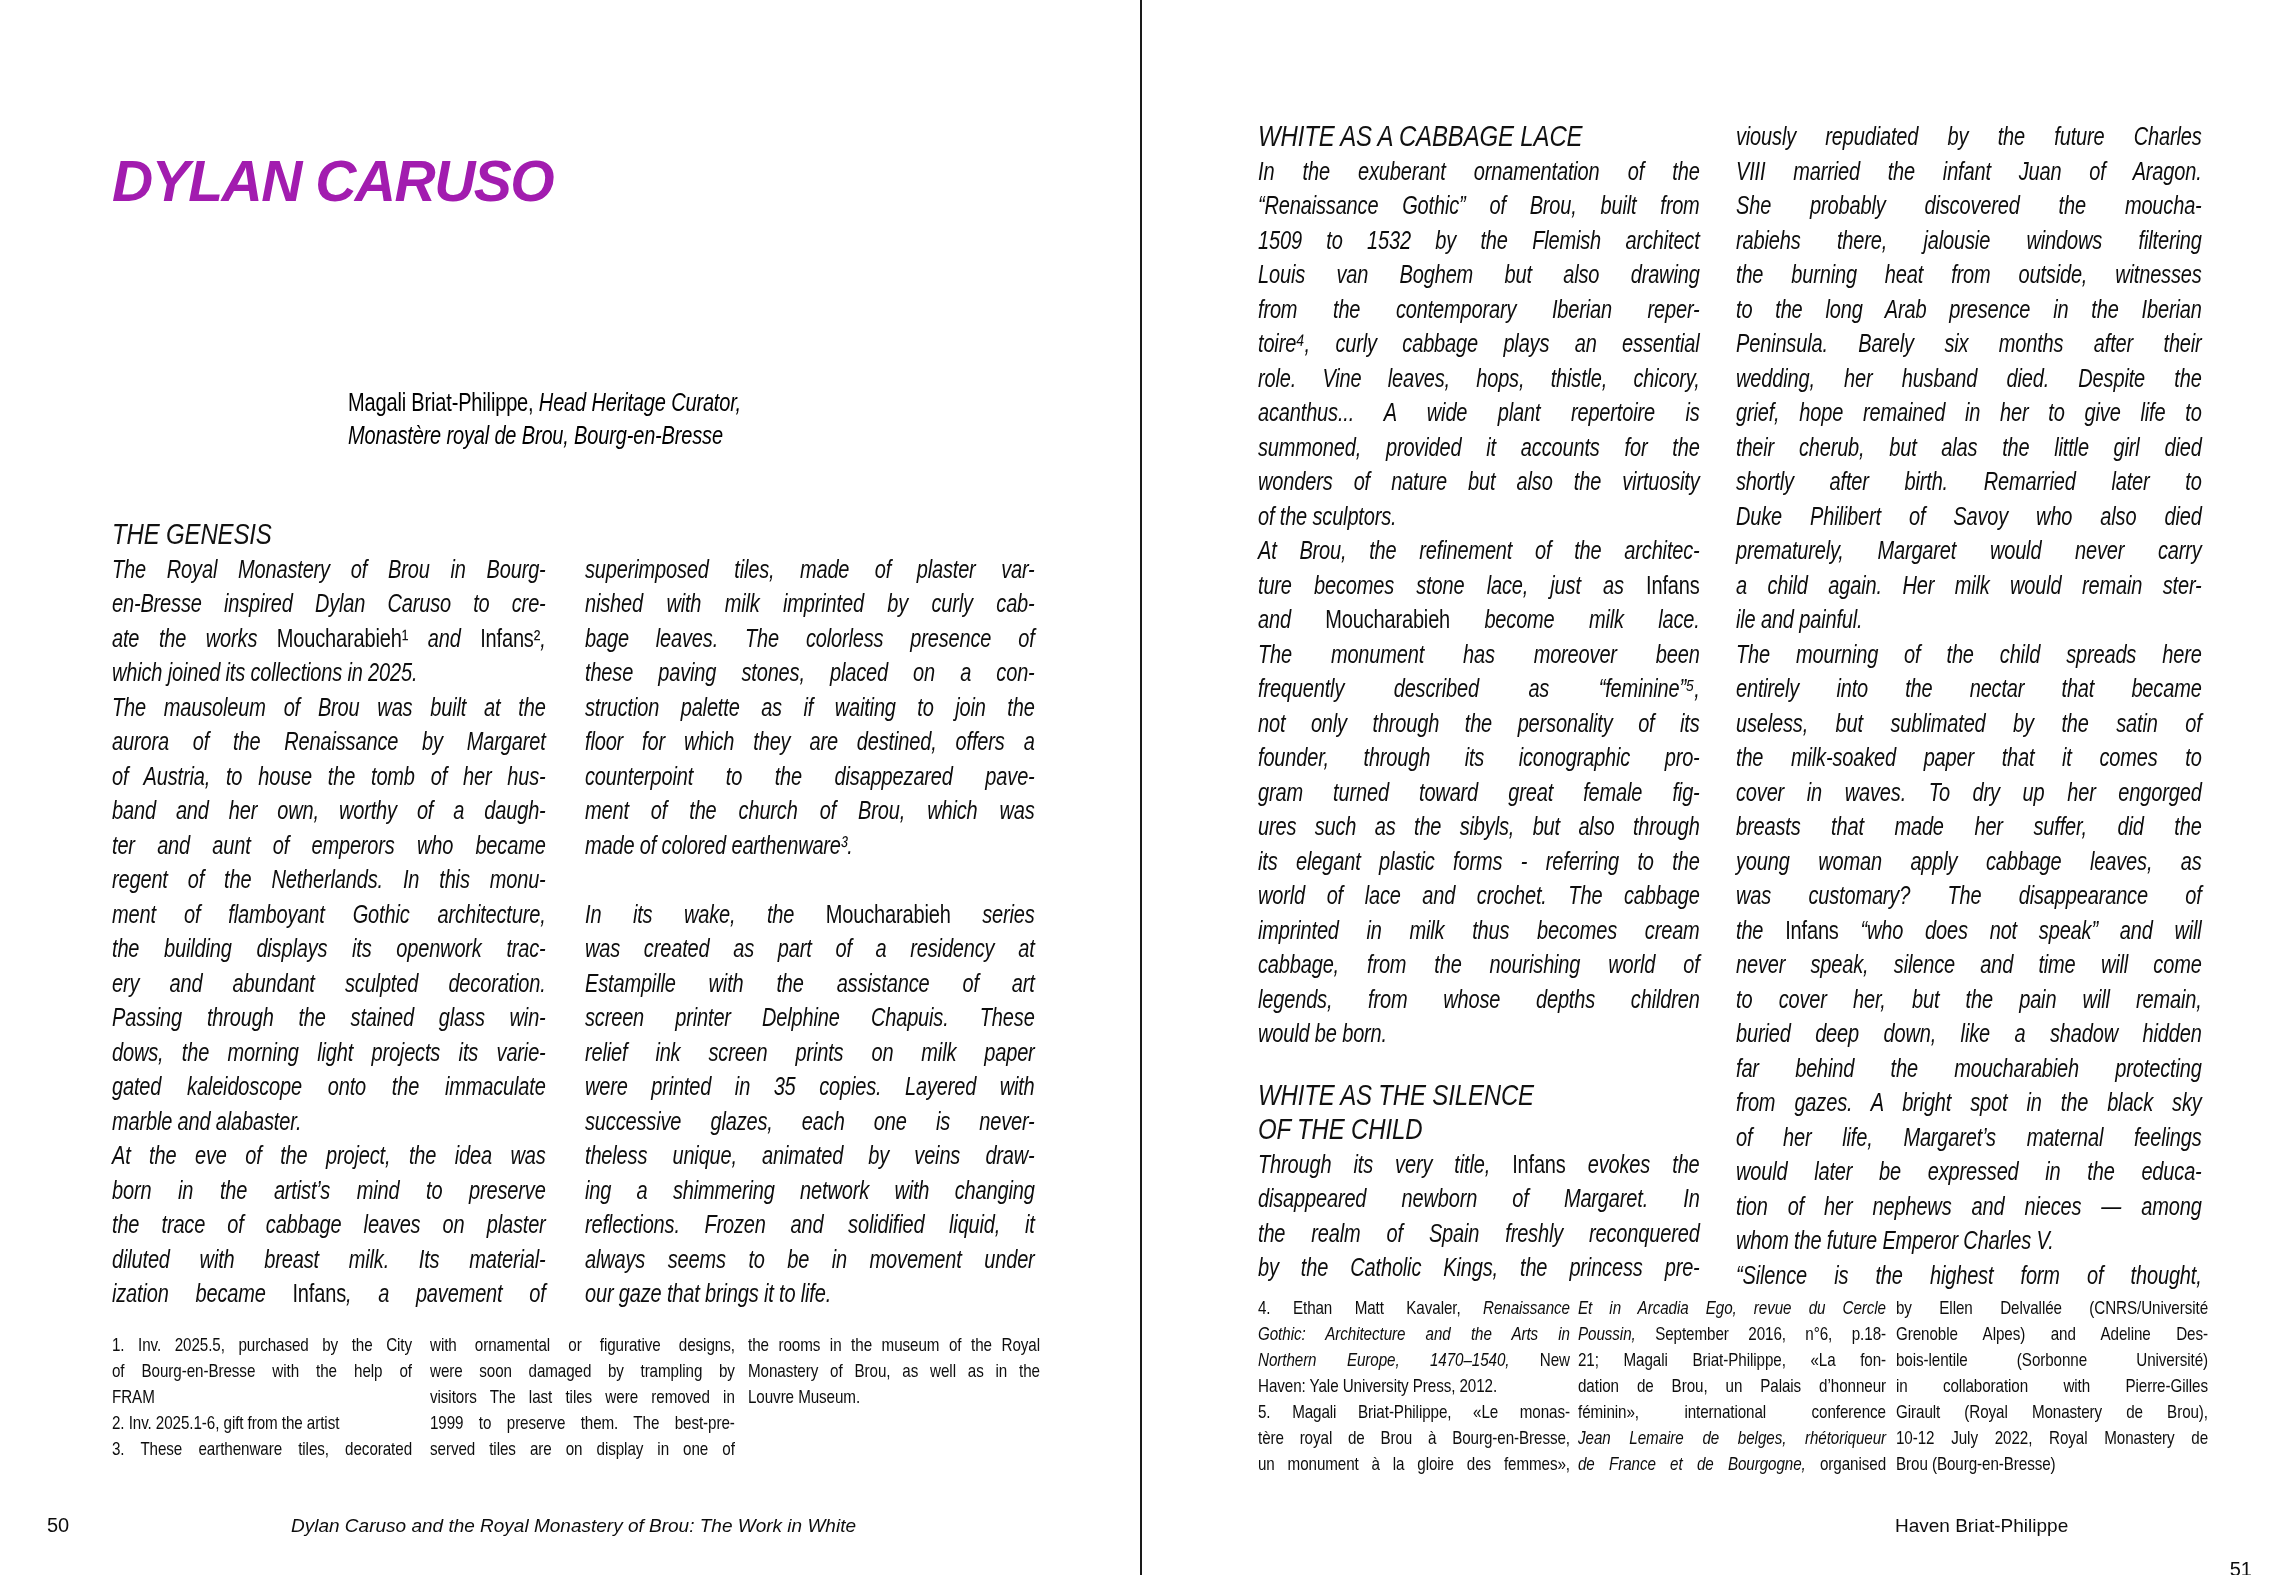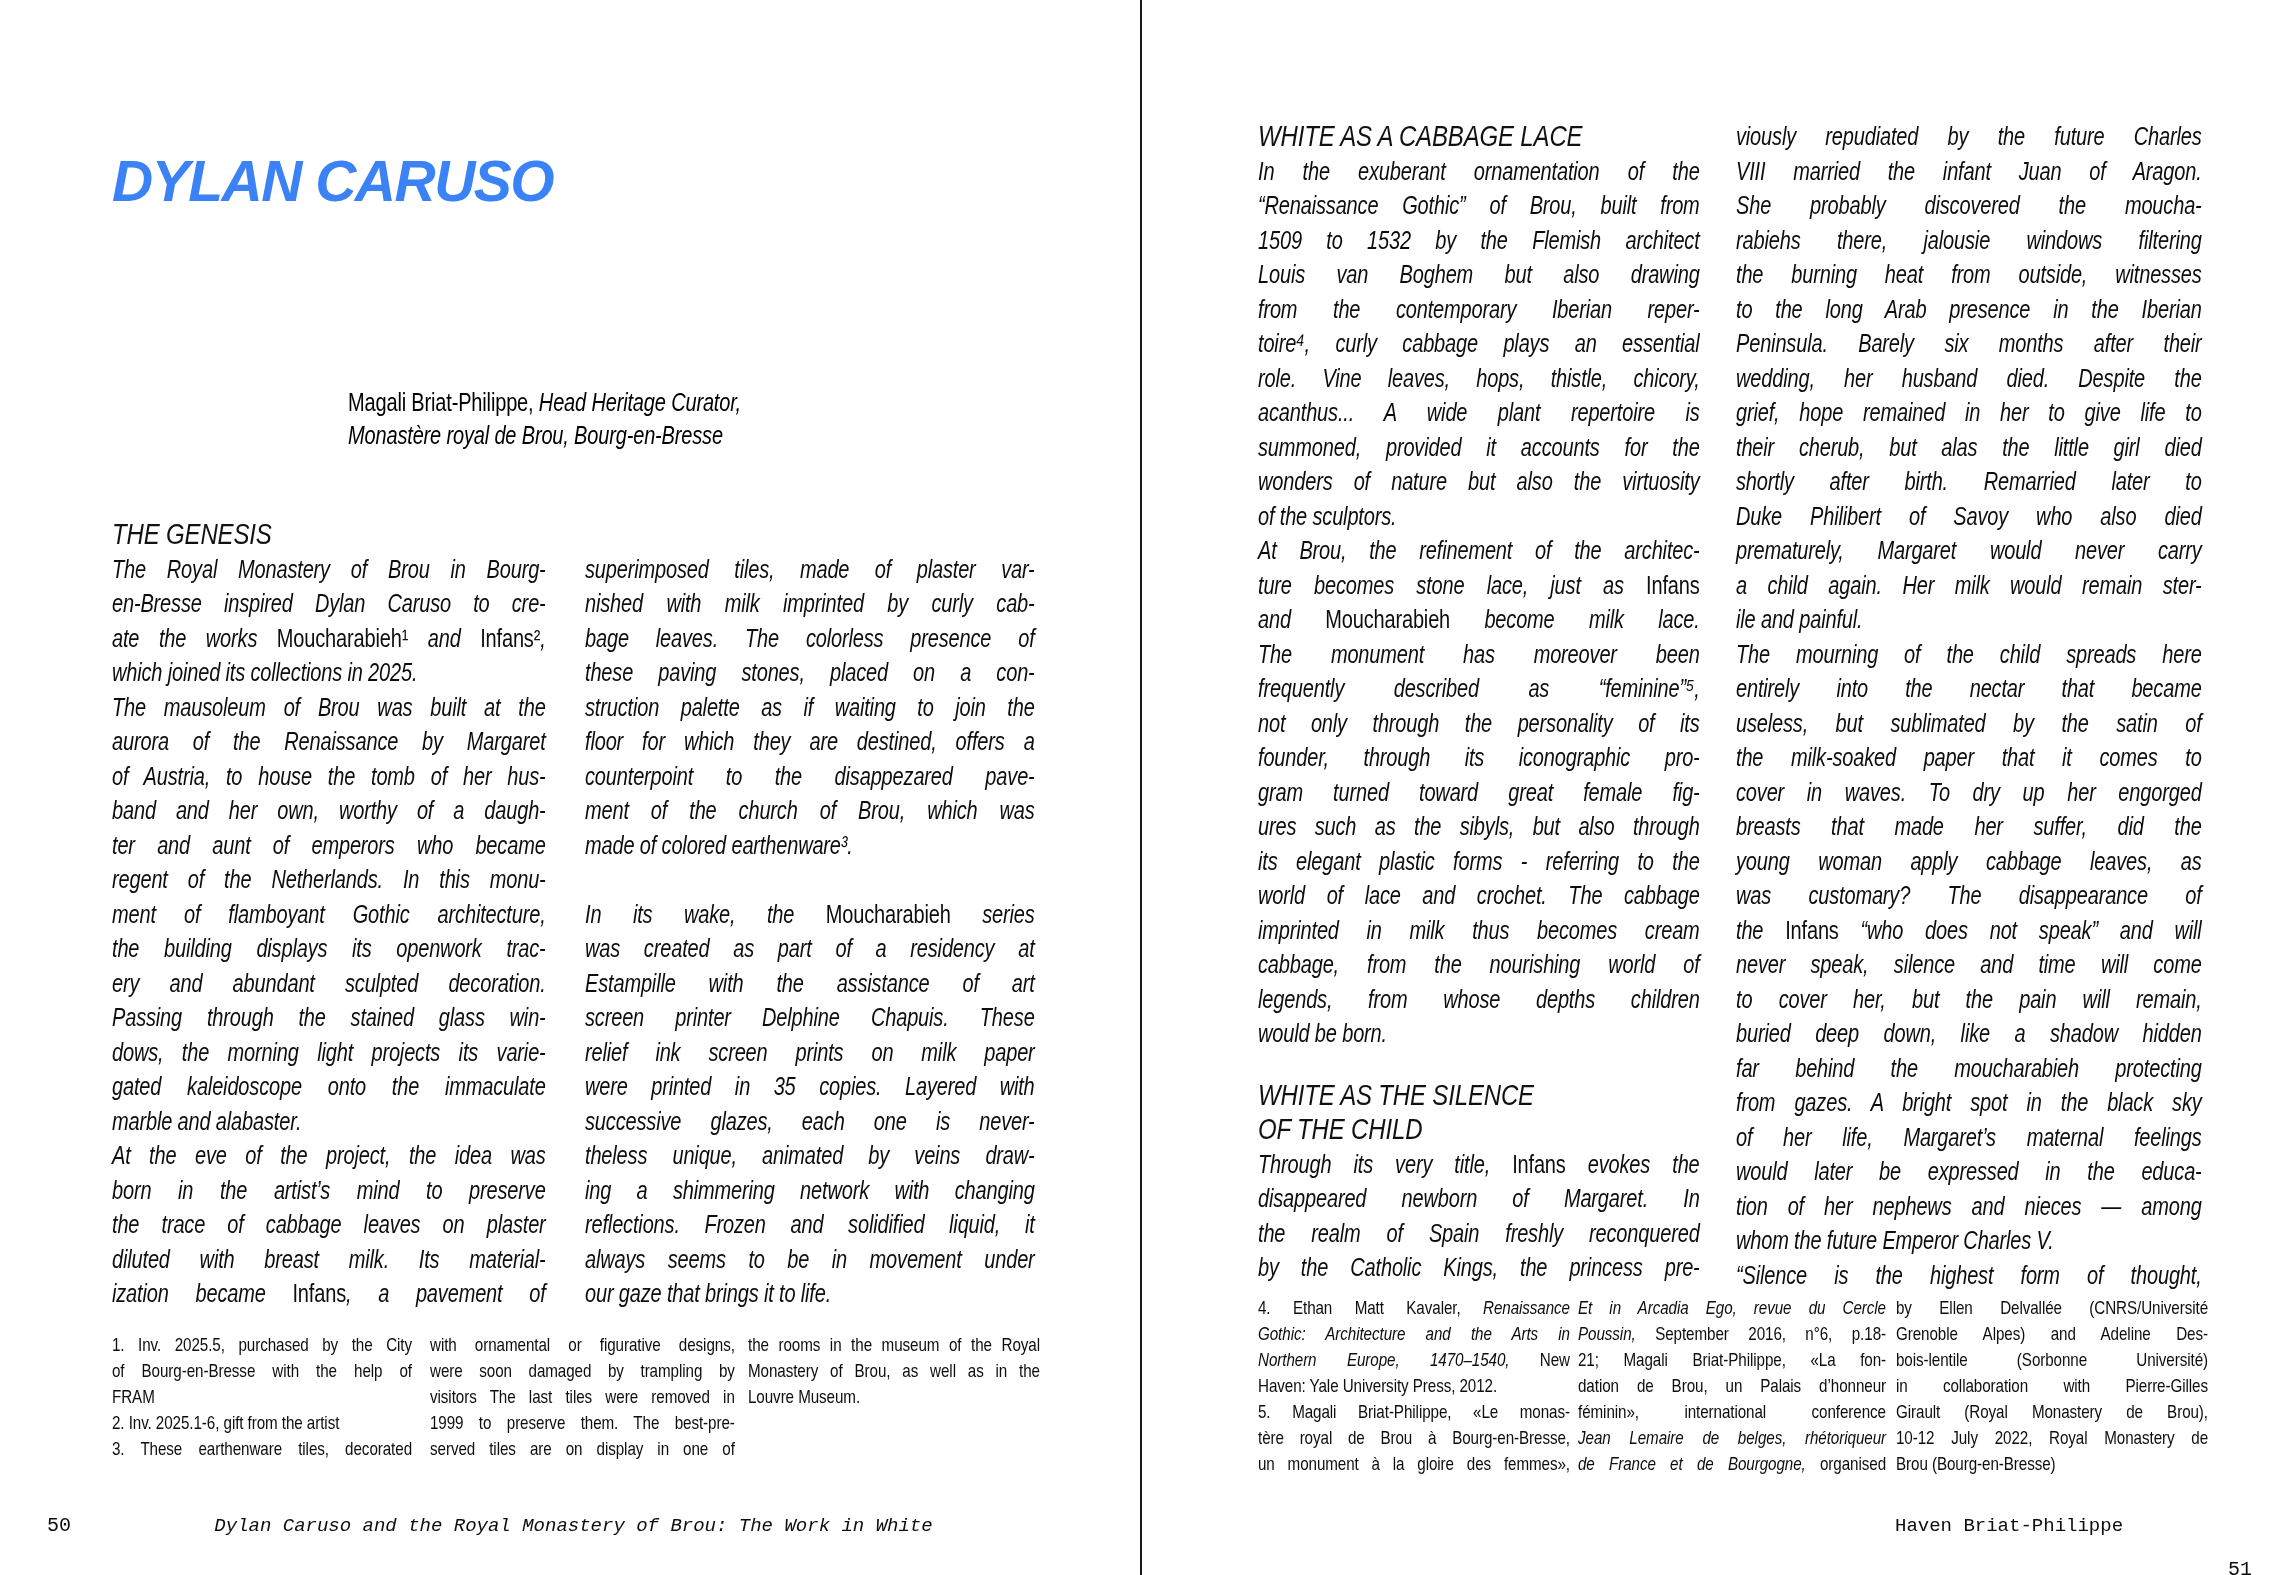--- a/index.html
+++ b/index.html
@@ -5,21 +5,21 @@
   html,body{margin:0;padding:0;background:#e8e8e8;}
   .spread{position:relative;width:2283px;height:1575px;background:#ffffff;overflow:hidden;
           font-family:"Liberation Sans", sans-serif;color:#000;}
   .abs{position:absolute;}
   .divider{position:absolute;left:1140px;top:0;width:2px;height:1575px;background:#1a1a1a;}
 
   
   .squeeze{transform:scaleX(0.8);transform-origin:0 0;}
 
   .title{left:112px;top:108px;width:1000px;font-size:57px;line-height:70px;
-         font-weight:bold;font-style:italic;letter-spacing:-1.5px;color:#3b82f6;}
+         font-weight:bold;font-style:italic;letter-spacing:-1.5px;color:#a21caf;}
   .byline{left:348px;top:386px;width:560px;font-size:25px;line-height:33px;
           font-style:normal;letter-spacing:-0.2px;}
   .byline .em{font-style:italic;}
 
   .col{font-size:25px;letter-spacing:-0.2px;font-style:italic;color:#0d0d0d;}
   .col .line{line-height:34.5px;}
   .col .em{font-style:normal;}
   .blk-heading .line{font-size:30px;color:#111;}
   .line.just{text-align:justify;text-align-last:justify;}
   .gap{height:34.5px;}
@@ -33,21 +33,21 @@
   .fn{font-size:19px;letter-spacing:-0.1px;font-style:normal;color:#0d0d0d;}
   .fn .line{line-height:26px;}
   .fn .em{font-style:italic;}
   .fn-l1{left:112px;top:1332px;width:375px;}
   .fn-l2{left:430px;top:1332px;width:381px;}
   .fn-l3{left:748px;top:1332px;width:365px;}
   .fn-r1{left:1258px;top:1295px;width:390px;}
   .fn-r2{left:1578px;top:1295px;width:385px;}
   .fn-r3{left:1896px;top:1295px;width:390px;}
 
-  .footer{font-size:20px;color:#0d0d0d;font-family:Liberation Mono, monospace;}
+  .footer{font-size:20px;color:#0d0d0d;}
   .pageno-left{left:47px;top:1514px;}
   .pageno-right{right:31px;top:1514px;margin-top:44px;}
   .footer-left{left:112px;top:1515px;width:923px;text-align:center;font-style:italic;font-size:19px;}
   .footer-right{left:1895px;top:1515px;font-size:19px;}
 </style>
 </head>
 <body>
 
 <div class="spread">
 

